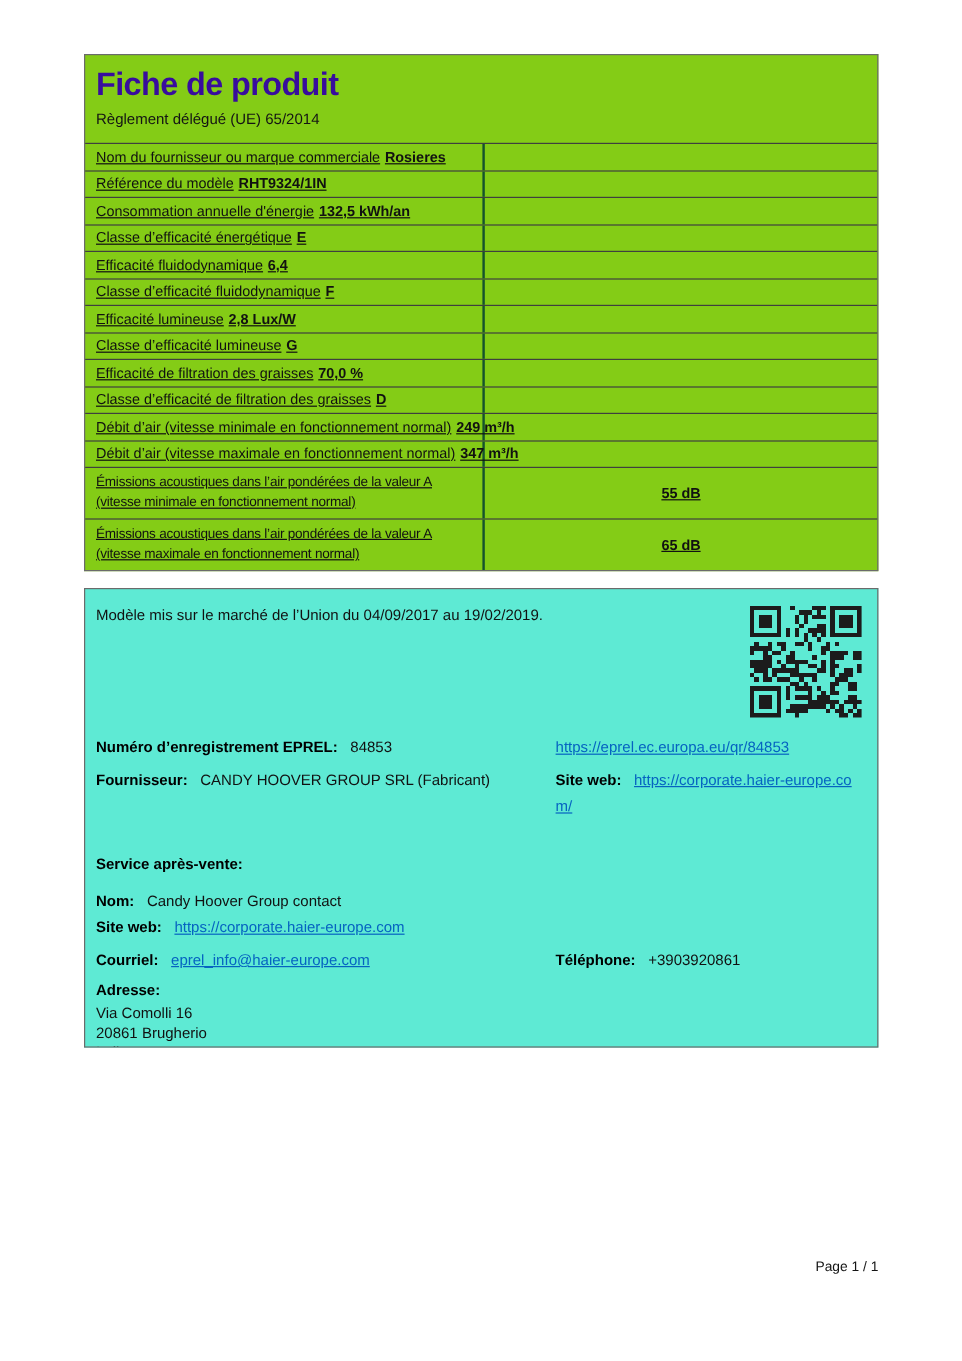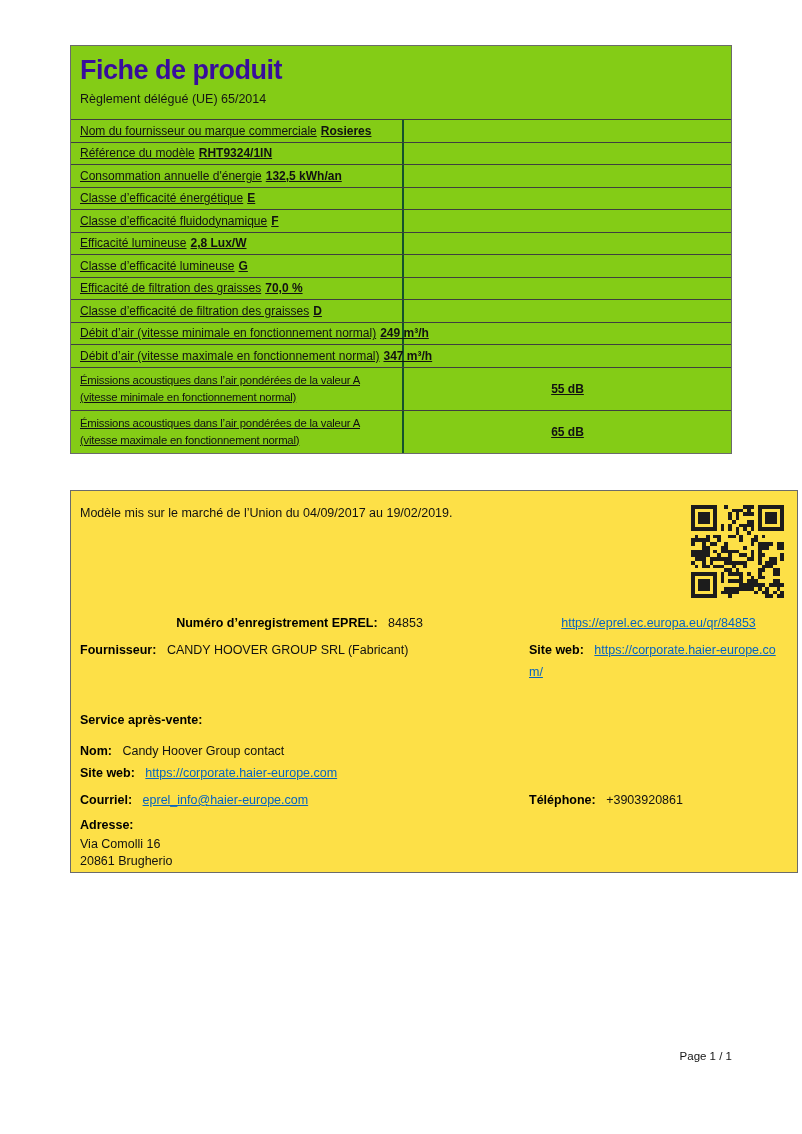--- a/index.html
+++ b/index.html
@@ -31,34 +31,34 @@
     flex:1; border-left:2px solid #14532d; display:flex;
     align-items:center; justify-content:center; font-weight:bold; font-size:12px;
   }
   .trow.tall { height:43px; }
   .trow.tall .lbl-cell {
     white-space:normal; display:block; padding-top:4px;
     font-size:11.3px; letter-spacing:-0.2px; line-height:17px;
   }
   
   .box2 {
-    position:absolute; left:70px; top:490px; width:728px; height:383px;
-    border:1px solid #6b6b6b; background:#fde047; padding:0 9px; overflow:hidden;
+    position:absolute; left:70px; top:490px; width:662px; height:383px;
+    border:1px solid #6b6b6b; background:#5eead4; padding:0 9px; overflow:hidden;
   }
   .market { padding-top:15px; font-size:12.5px; }
   .qr {
     position:absolute; top:14px; right:13px; width:93px; height:93px;
   }
   .info { margin-top:92px; }
   .irow { display:flex; font-size:12.5px; line-height:22px; }
   .irow .left  { flex:1; padding-right:10px; }
   .irow .right { width:259px; flex:none; }
   .irow b { font-weight:bold; color:#000; }
   .val-gap { margin-left:7px; }
-  .r1 { margin-bottom:5px;text-align:center; }
+  .r1 { margin-bottom:5px; }
   .heading-row { margin-top:26px;align-items:center; }
   .r-nom { margin-top:9px;flex-direction:column; }
   .r-mail { margin-top:5px; }
   .r-addr { margin-top:3px; }
   a.link {
     color:var(--link,#0563c1); word-break:break-all;
   }
   .addr-lines { font-size:12.5px; line-height:16.5px; }
   
   .footer {
@@ -92,20 +92,27 @@
       <div class="lbl-cell">
           <span>Consommation annuelle d'énergie</span>
           <b>132,5 kWh/an</b>
         </div>
       <div class="val-cell"></div>
     </div>
     <div class="trow">
       <div class="lbl-cell">
           <span>Classe d’efficacité énergétique</span>
           <b>E</b>
+        </div>
+      <div class="val-cell"></div>
+    </div>
+    <div class="trow">
+      <div class="lbl-cell">
+          <span>Efficacité fluidodynamique</span>
+          <b>6,4</b>
         </div>
       <div class="val-cell"></div>
     </div>
     <div class="trow">
       <div class="lbl-cell">
           <span>Classe d’efficacité fluidodynamique</span>
           <b>F</b>
         </div>
       <div class="val-cell"></div>
     </div>

